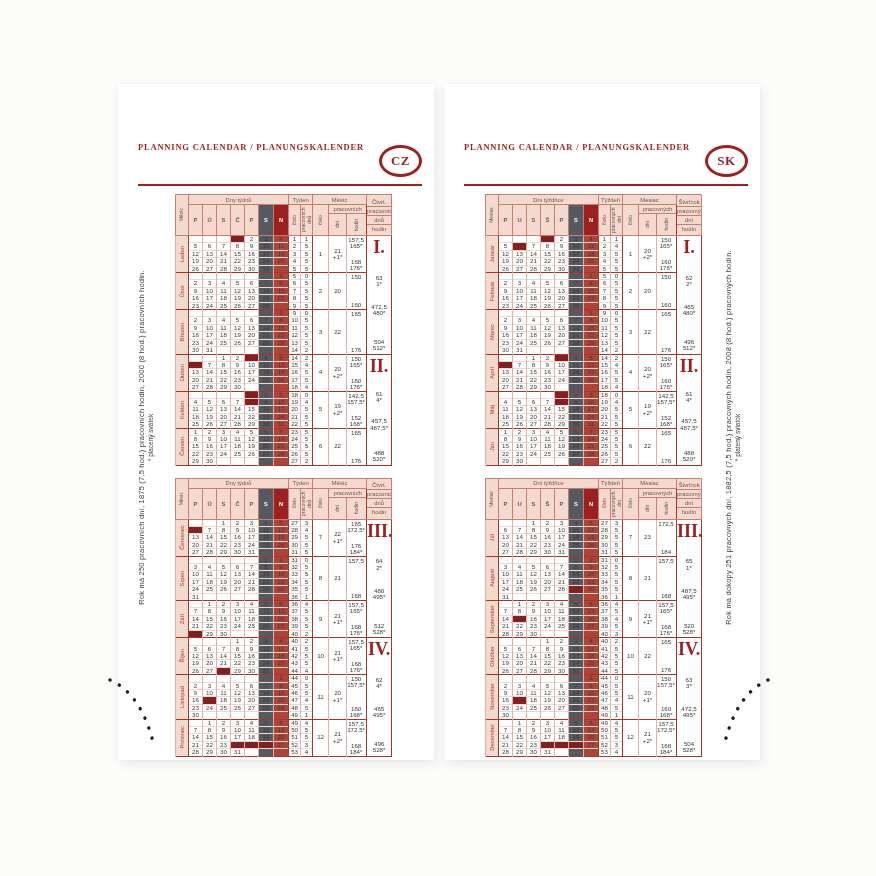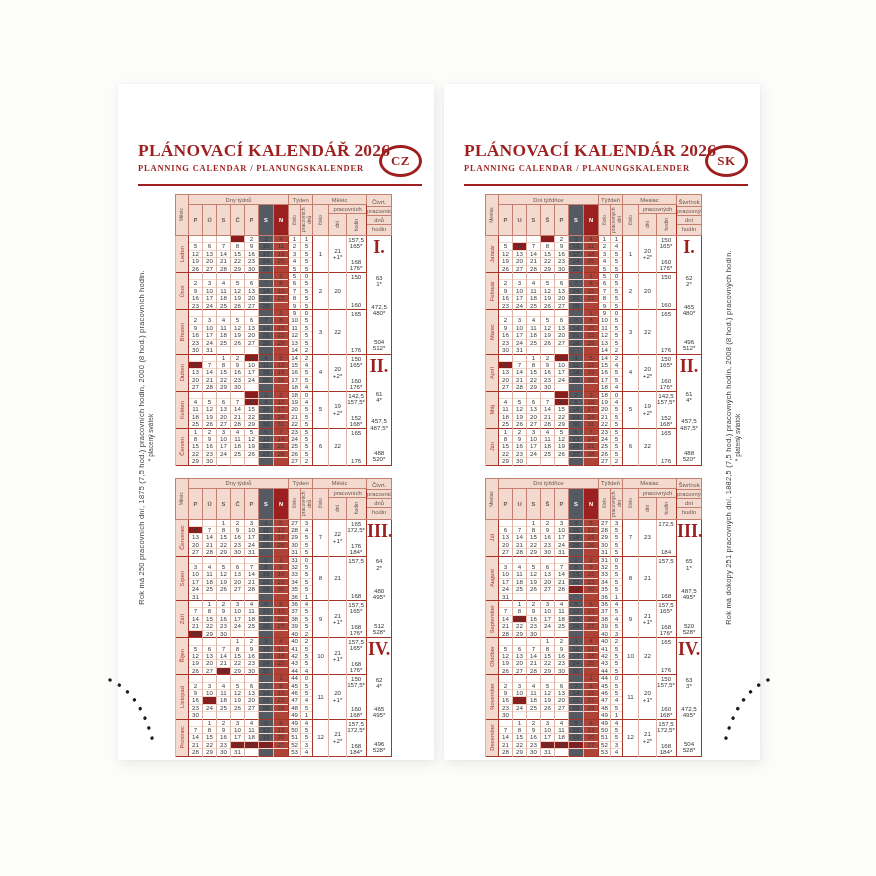--- a/index.html
+++ b/index.html
@@ -70,21 +70,20 @@
   .q8{position:absolute;bottom:2px;left:0;right:0;}
 
   svg.dots{position:absolute;top:588px;width:70px;height:82px;}
   #card-cz svg.dots{left:-16px;} #card-sk svg.dots{right:-16px;}
 </style>
 </head>
 <body>
 
 <div class="card" id="card-cz">
   <div class="head">
-    <div class="title">PLÁNOVACÍ KALENDÁŘ 2026</div>
     <div class="subtitle">PLANNING CALENDAR / PLANUNGSKALENDER</div>
   </div>
   <div class="badge">CZ</div>
   <div class="rule"></div>
   <div class="tables">
       <table class="cal">
         <colgroup>
           <col style="width: 13px;">
           <col style="width: 14px;">
           <col style="width: 14px;">
@@ -1171,21 +1170,20 @@
     <span class="n1">Rok má 250 pracovních dní, 1875 (7,5 hod.) pracovních hodin, 2000 (8 hod.) pracovních hodin.</span>
     <span class="n2">* placený svátek</span>
   </div>
   <svg class="dots" viewBox="0 0 70 82">
     <path d="M8,8 Q40,22 52,74" fill="none" stroke="#1c1c1c" stroke-width="3.4" stroke-linecap="round" stroke-dasharray="0.1 10.5"></path>
   </svg>
 </div>
 
 <div class="card" id="card-sk">
   <div class="head">
-    <div class="title">PLÁNOVACÍ KALENDÁR 2026</div>
     <div class="subtitle">PLANNING CALENDAR / PLANUNGSKALENDER</div>
   </div>
   <div class="badge">SK</div>
   <div class="rule"></div>
   <div class="tables">
       <table class="cal">
         <colgroup>
           <col style="width: 13px;">
           <col style="width: 14px;">
           <col style="width: 14px;">

